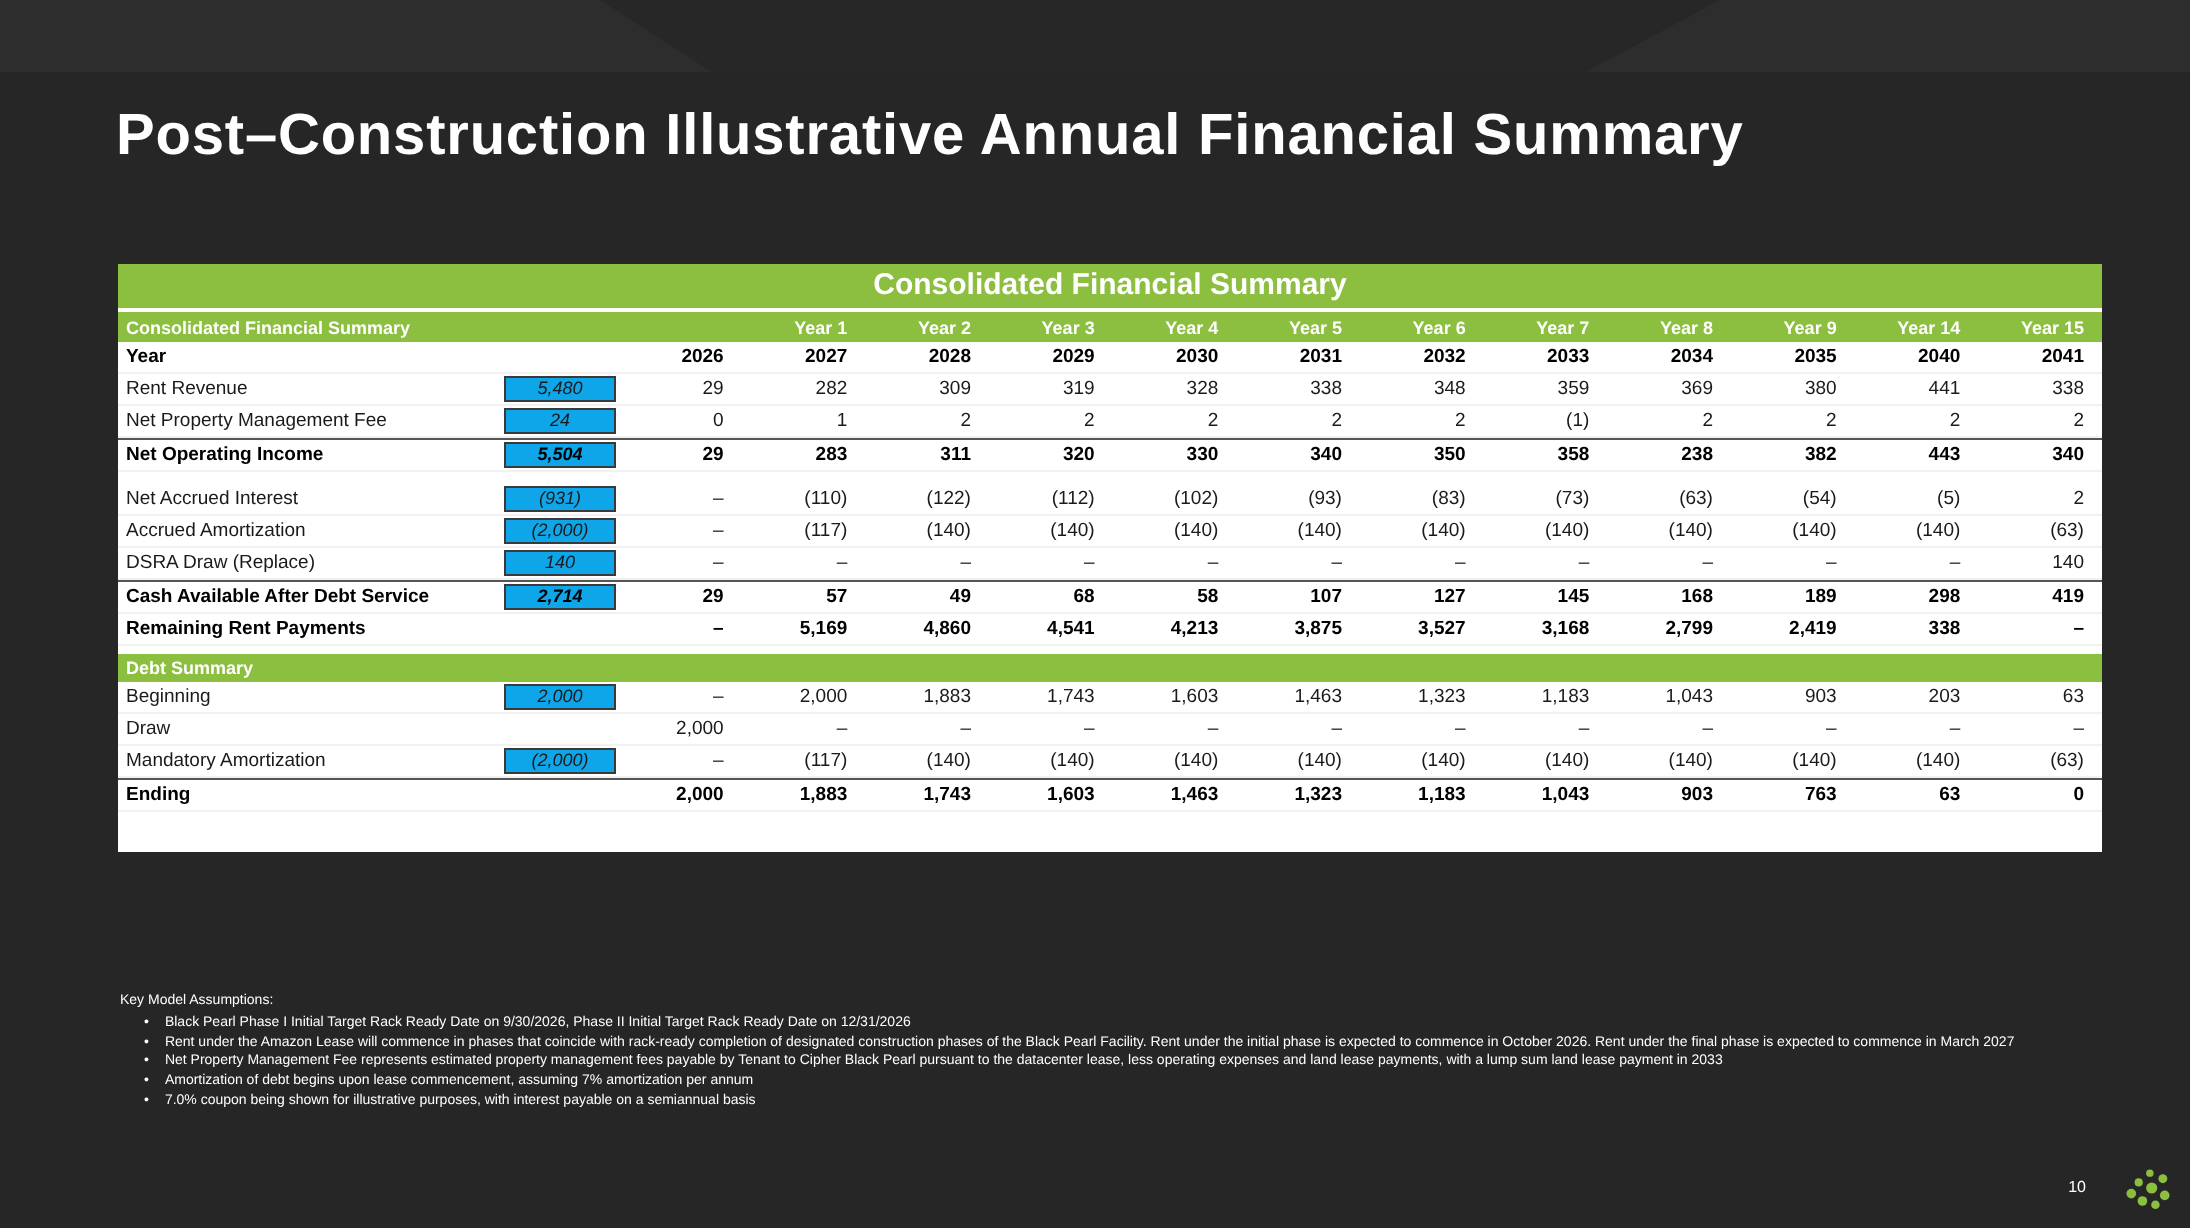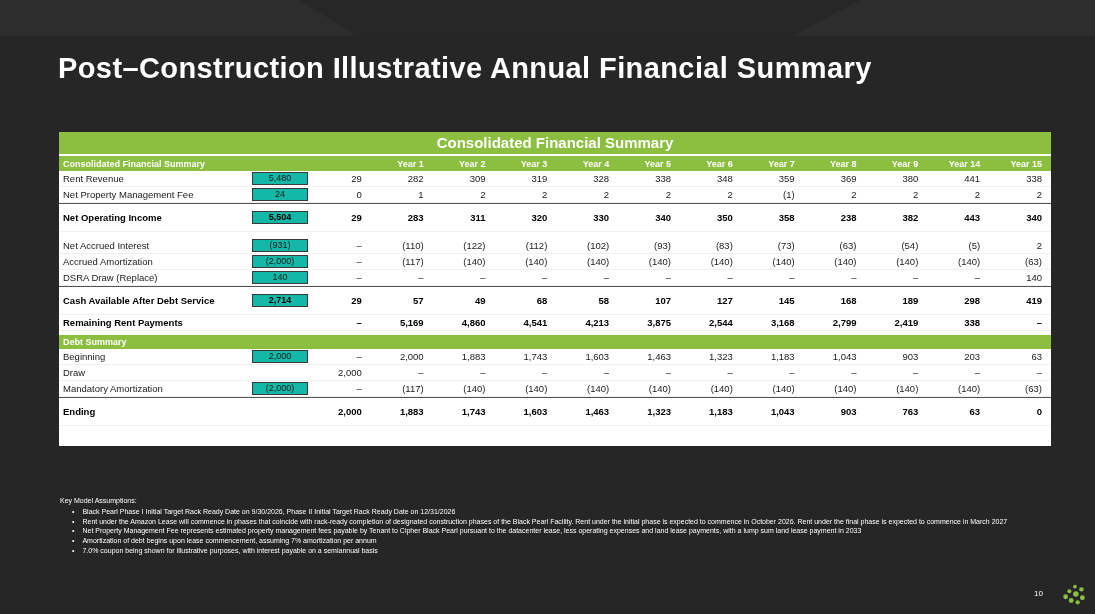--- a/index.html
+++ b/index.html
@@ -16,24 +16,24 @@
   .panel{ position:absolute; left:59px; top:132px; width:992px; background:#ffffff; padding-bottom:20px; }
   .table-title{ background:var(--green); color:#fff; text-align:center; font-weight:bold;
                 font-size:15px; height:22px; line-height:22px; margin-bottom:2px; }
   .grid-header, .trow{ display:grid; grid-template-columns:192px 58px repeat(12,1fr); align-items:center; }
   .grid-header{ background:var(--green); color:#fff; font-weight:bold; font-size:9px; height:15px; }
   .hlabel{ grid-column:1/3; padding-left:4px; white-space:nowrap; }
   .hcell{ text-align:right; padding-right:9px; white-space:nowrap; }
 
   .trow{ height:16px; font-size:9.5px; color:#1a1a1a; border-bottom:1px solid #f1f1f1; }
   .trow.bold{ font-weight:bold; color:#000; }
-  .trow.topline{ border-top:1px solid #555; height:29px; }
+  .trow.topline{ border-top:1px solid #555; height:17px; }
   .lcell{ padding-left:4px; white-space:nowrap; }
   .bcell{ display:flex; justify-content:center; align-items:center; }
-  .abox{ border:1px solid #3a3a3a; background:#14b8a6; font-size:9px; line-height:11px;
+  .abox{ border:1px solid #3a3a3a; background:#0ea5e9; font-style:italic; font-size:9px; line-height:11px;
          width:56px; text-align:center; }
   .vcell{ text-align:right; padding-right:9px; white-space:nowrap; }
   .banner{ background:var(--green); color:#fff; font-weight:bold; font-size:9px; height:14px;
            line-height:14px; padding-left:4px; margin-top:4px; }
   .spacer{ height:6px; }
 
   .assumptions{ position:absolute; left:60px; top:496px; width:990px; color:#fff; font-size:7px;
                 line-height:1.4; }
   .assump-title{ margin-bottom:1px; }
   .bullet{ display:flex; padding-left:12px; }
@@ -62,20 +62,36 @@
         <div class="hcell">Year 4</div>
         <div class="hcell">Year 5</div>
         <div class="hcell">Year 6</div>
         <div class="hcell">Year 7</div>
         <div class="hcell">Year 8</div>
         <div class="hcell">Year 9</div>
         <div class="hcell">Year 14</div>
         <div class="hcell">Year 15</div>
       </div>
     <div id="rows">
+        <div class="trow bold">
+          <div class="lcell">Year</div>
+          <div class="bcell"></div>
+          <div class="vcell">2026</div>
+          <div class="vcell">2027</div>
+          <div class="vcell">2028</div>
+          <div class="vcell">2029</div>
+          <div class="vcell">2030</div>
+          <div class="vcell">2031</div>
+          <div class="vcell">2032</div>
+          <div class="vcell">2033</div>
+          <div class="vcell">2034</div>
+          <div class="vcell">2035</div>
+          <div class="vcell">2040</div>
+          <div class="vcell">2041</div>
+        </div>
         <div class="trow">
           <div class="lcell">Rent Revenue</div>
           <div class="bcell">
             <div class="abox">5,480</div>
           </div>
           <div class="vcell">29</div>
           <div class="vcell">282</div>
           <div class="vcell">309</div>
           <div class="vcell">319</div>
           <div class="vcell">328</div>
@@ -198,21 +214,21 @@
         </div>
         <div class="trow bold">
           <div class="lcell">Remaining Rent Payments</div>
           <div class="bcell"></div>
           <div class="vcell">–</div>
           <div class="vcell">5,169</div>
           <div class="vcell">4,860</div>
           <div class="vcell">4,541</div>
           <div class="vcell">4,213</div>
           <div class="vcell">3,875</div>
-          <div class="vcell">2,544</div>
+          <div class="vcell">3,527</div>
           <div class="vcell">3,168</div>
           <div class="vcell">2,799</div>
           <div class="vcell">2,419</div>
           <div class="vcell">338</div>
           <div class="vcell">–</div>
         </div>
         <div class="banner">Debt Summary</div>
         <div class="trow">
           <div class="lcell">Beginning</div>
           <div class="bcell">

